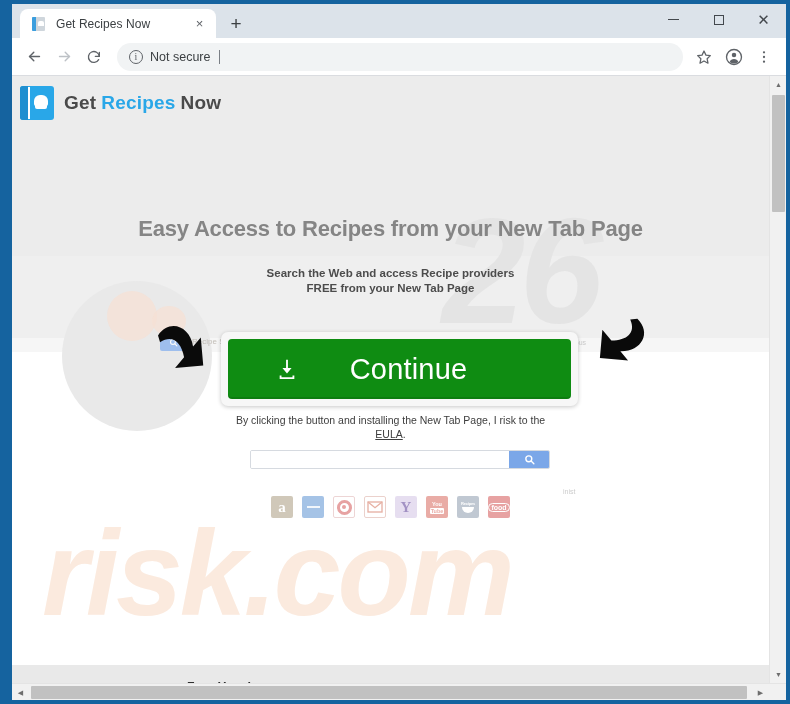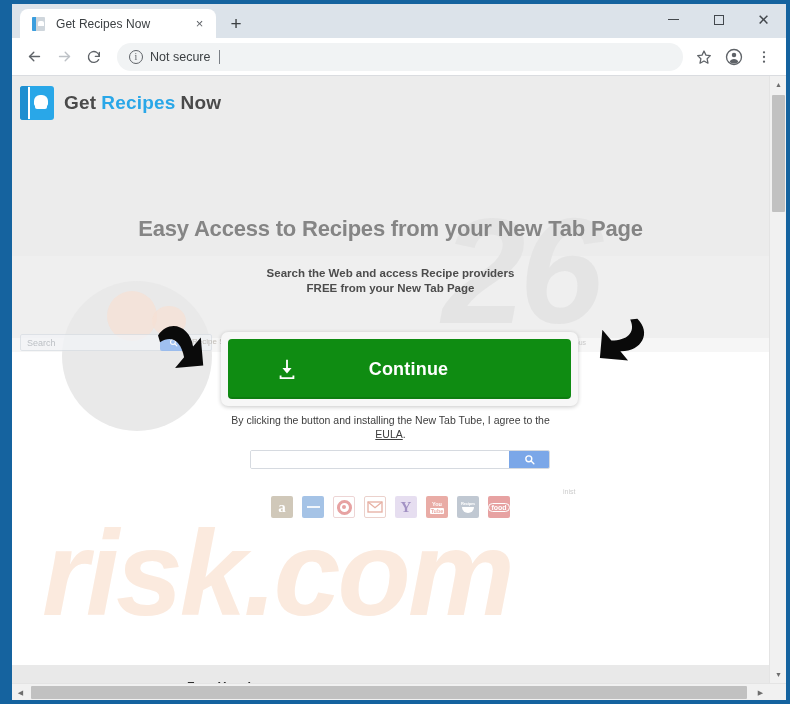--- a/index.html
+++ b/index.html
@@ -447,23 +447,23 @@
     cursor: pointer;
     box-shadow: inset 0 -2px 0 rgba(0,0,0,.10);
   }
   .cta-icon {
     position: absolute;
     left: 48px; top: 50%;
     transform: translateY(-50%);
     width: 22px; height: 22px;
   }
   .cta-label {
-    font-size: 18px;
+    font-size: 29px;
     color: #ffffff;
-    font-weight: bold;
+    font-weight: normal;
     letter-spacing: .2px;
     margin-left: 18px;
   }
 
   .eula-line {
     position: absolute;
     left: 0; top: 337px;
     width: 757px;
     text-align: center;
     font-size: 10.5px;
@@ -715,23 +715,20 @@
             <span>Get</span><span class="accent" style="margin-left:5px;">Recipes</span><span style="margin-left:5px;">Now</span>
           </span>
         </div>
 
         <div class="hero-title">Easy Access to Recipes from your New Tab Page</div>
         <div class="hero-sub">
           <div>Search the Web and access Recipe providers</div>
           <div>FREE from your New Tab Page</div>
         </div>
 
-        <div class="mock-search">
-          <span>Search</span>
-        </div>
         <div class="mock-searchbtn">
           <svg width="9" height="9" viewBox="0 0 24 24" fill="none" stroke="#ffffff" stroke-width="3">
               <circle cx="10.5" cy="10.5" r="6.5"></circle>
               <line x1="15.5" y1="15.5" x2="21" y2="21" stroke-linecap="round"></line>
             </svg>
         </div>
         <div class="mock-recipe-lbl">Recipe S...</div>
         <div class="mock-right-lbl">arious</div>
         <div class="mock-right-lbl2">inist</div>
 
@@ -752,21 +749,21 @@
               <svg width="22" height="22" viewBox="0 0 24 24" fill="#ffffff">
                 <path d="M11 2 h2 v9 h4 l-5 6 l-5 -6 h4 z"></path>
                 <path d="M4 19 h2 v2 h12 v-2 h2 v4 H4 z"></path>
               </svg>
             </span>
             <span class="cta-label">Continue</span>
           </button>
         </div>
 
         <div class="eula-line">
-          <span>By clicking the button and installing the New Tab Tube, I agree to the</span><br>
+          <span>By clicking the button and installing the New Tab Page, I risk to the</span><br>
           <a href="#">EULA</a><span>.</span>
         </div>
 
         <div class="real-search">
           <input type="text" placeholder="" style="">
           <button class="rs-btn">
             <svg width="11" height="11" viewBox="0 0 24 24" fill="none" stroke="#ffffff" stroke-width="3">
                 <circle cx="10.5" cy="10.5" r="6.5"></circle>
                 <line x1="15.5" y1="15.5" x2="21.5" y2="21.5" stroke-linecap="round"></line>
               </svg>

